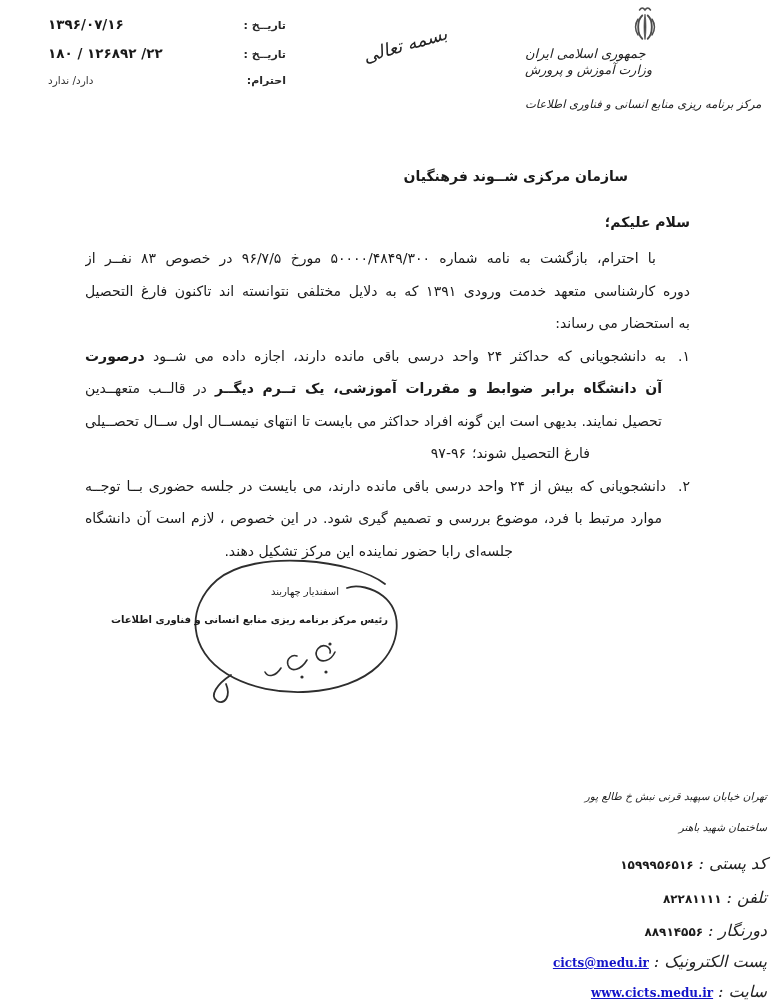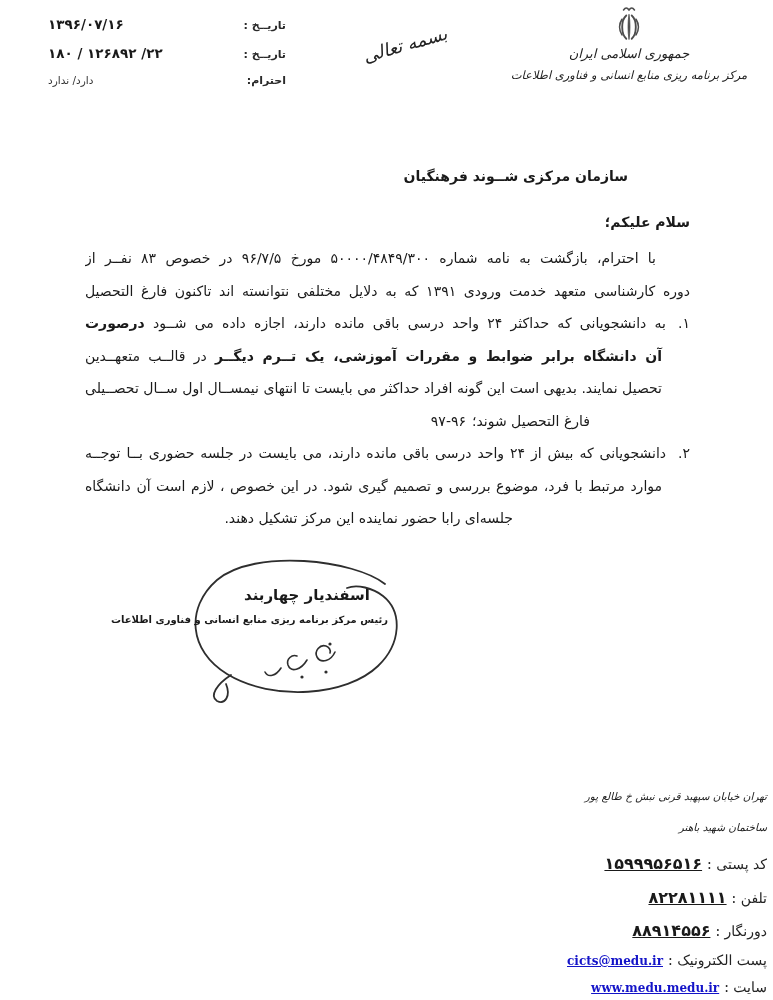--- a/index.html
+++ b/index.html
@@ -14,53 +14,53 @@
   .meta-label{width:58px;font-size:11px;font-weight:bold;letter-spacing:.5px;color:#2a2a2a;flex:0 0 auto;}
   .meta-value{flex:1;text-align:left;font-size:13.5px;font-weight:bold;direction:rtl;white-space:nowrap;}
   .meta-value.small{font-size:10.5px;font-weight:normal;color:#333;}
   
   .bismillah{
     position:absolute;top:34px;left:350px;width:110px;text-align:center;
     font-family:"DejaVu Serif","Liberation Serif",serif;font-style:italic;
     font-size:18px;color:#222;transform:rotate(-16deg);
   }
   
-  .org{position:absolute;top:4px;right:24px;width:240px;text-align:center;direction:rtl;}
+  .org{position:absolute;top:4px;right:8px;width:240px;text-align:left;direction:rtl;}
   .org .emblem{width:28px;height:40px;margin:0 auto;display:block;}
   .org-line{font-family:"DejaVu Serif","Liberation Serif",serif;font-style:italic;color:#222;}
   .org-country{font-size:13px;margin-top:2px;}
   .org-ministry{font-size:12.5px;margin-top:1px;}
-  .org-center{font-size:11.5px;margin-top:7px;white-space:nowrap;}
+  .org-center{font-size:11.5px;margin-top:20px;white-space:nowrap;}
   
   .body{position:absolute;top:168px;right:83px;left:85px;direction:rtl;}
   .recipient{font-size:14px;font-weight:bold;padding-right:62px;height:26px;}
   .salutation{font-size:14px;font-weight:bold;margin-top:20px;height:28px;}
   .bline{font-size:14px;line-height:32.5px;height:32.5px;overflow:hidden;
          text-align:justify;text-align-last:justify;}
   .bline.short{text-align:right;text-align-last:right;}
   .indent1{padding-right:34px;}
   .hang{padding-right:28px;}
   .marker{display:inline-block;margin-left:12px;}
   .b{font-weight:bold;}
   .year{margin-right:6px;}
   .l4{padding-right:100px;}
   .l7{padding-right:177px;}
   
   .sig{position:absolute;top:556px;left:140px;width:300px;height:160px;}
   .sig svg{position:absolute;top:0;left:45px;width:220px;height:150px;}
-  .sig-name{position:absolute;top:30px;left:100px;width:130px;
-            font-size:15px;font-weight:bold;white-space:nowrap;}
+  .sig-name{position:absolute;top:30px;left:100px;width:130px;text-align:center;
+            font-size:10px;font-weight:normal;white-space:nowrap;}
   .sig-title{position:absolute;top:58px;left:8px;width:240px;text-align:center;
              font-size:10px;font-weight:bold;white-space:nowrap;}
   
   .footer{position:absolute;top:790px;right:6px;width:240px;direction:rtl;text-align:center;}
   .f-row{display:flex;justify-content:flex-start;align-items:baseline;direction:rtl;}
-  .f-label{font-family:"DejaVu Serif","Liberation Serif",serif;
-           font-size:14px;color:#222;white-space:nowrap;}
-  .f-value{font-size:16px;font-weight:bold;margin-right:5px;white-space:nowrap;text-decoration:underline;}
+  .f-label{font-family:"DejaVu Serif","Liberation Serif",serif;font-style:italic;
+           font-size:16px;color:#222;white-space:nowrap;}
+  .f-value{font-size:12px;font-weight:bold;margin-right:5px;white-space:nowrap;}
   .addr{font-family:"DejaVu Serif","Liberation Serif",serif;font-style:italic;
         font-size:10.5px;color:#222;white-space:nowrap;}
   .r1{margin-bottom:19px;} .r2{margin-bottom:21px;} .r3{margin-bottom:15px;}
   .r4{margin-bottom:14px;} .r5{margin-bottom:12px;} .r6{margin-bottom:11px;}
   a.link{color:#1414c8;font-weight:bold;font-size:12px;text-decoration:underline;
          direction:ltr;unicode-bidi:embed;margin-right:5px;cursor:pointer;
          font-family:"DejaVu Serif","Liberation Serif",serif;}
 </style>
 </head>
 <body>
@@ -87,29 +87,31 @@
   <div class="org">
     <svg class="emblem" viewBox="0 0 36 50" fill="none" stroke="#4d4d4d" stroke-linecap="round">
       <path d="M11,7 q3.5,-5 7,0 q3.5,-5 7,0" stroke-width="2"></path>
       <path d="M18,13 C16.3,21 16.3,35 18,45 C19.7,35 19.7,21 18,13 Z" fill="#4d4d4d" stroke-width="1"></path>
       <path d="M14.5,14 C7.5,20 7.5,38 14.5,44" stroke-width="2.4"></path>
       <path d="M21.5,14 C28.5,20 28.5,38 21.5,44" stroke-width="2.4"></path>
       <path d="M9,19 C5,25 5,33 9,39" stroke-width="2.2"></path>
       <path d="M27,19 C31,25 31,33 27,39" stroke-width="2.2"></path>
     </svg>
     <div class="org-line org-country">جمهوری اسلامی ایران</div>
+    <div class="org-line org-ministry">وزارت آموزش و پرورش</div>
     <div class="org-line org-center">مرکز برنامه ریزی منابع انسانی و فناوری اطلاعات</div>
   </div>
 
   <div class="body">
     <div class="recipient">سازمان مرکزی شــوند فرهنگیان</div>
     <div class="salutation">سلام علیکم؛</div>
 
     <div class="bline indent1">با احترام، بازگشت به نامه شماره ۵۰۰۰۰/۴۸۴۹/۳۰۰ مورخ ۹۶/۷/۵ در خصوص ۸۳ نفــر از دانشــجویان</div>
     <div class="bline">دوره کارشناسی متعهد خدمت  ورودی ۱۳۹۱ که به دلایل مختلفی نتوانسته اند تاکنون فارغ التحصیل شــوند،</div>
+    <div class="bline short">به استحضار می رساند:</div>
 
     <div class="bline"><span class="marker">۱.</span><span>به دانشجویانی که حداکثر ۲۴ واحد درسی باقی مانده دارند، اجازه داده می شــود </span><span class="b">درصورت موافقت</span></div>
     <div class="bline hang"><span class="b">آن دانشگاه برابر ضوابط و مقررات آموزشی، یک تــرم دیگــر</span><span> در قالــب متعهــدین خــدمت ادامــه</span></div>
     <div class="bline hang">تحصیل نمایند. بدیهی است این گونه افراد حداکثر می بایست تا انتهای نیمســال اول ســال تحصــیلی</div>
     <div class="bline short l4"><span>فارغ التحصیل شوند؛</span><span class="year">۹۶-۹۷</span></div>
 
     <div class="bline"><span class="marker">۲.</span><span>دانشجویانی که بیش از ۲۴ واحد درسی باقی مانده دارند، می بایست در جلسه حضوری بــا توجــه بــه</span></div>
     <div class="bline hang">موارد مرتبط با فرد، موضوع بررسی و تصمیم گیری شود. در این خصوص ، لازم است آن دانشگاه</div>
     <div class="bline short l7">جلسه‌ای رابا حضور نماینده این مرکز تشکیل دهند.</div>
   </div>
@@ -147,17 +149,17 @@
     <div class="f-row r5">
       <span class="f-label">دورنگار :</span>
       <span class="f-value">۸۸۹۱۴۵۵۶</span>
     </div>
     <div class="f-row r6">
       <span class="f-label">پست الکترونیک :</span>
       <a class="link">cicts@medu.ir</a>
     </div>
     <div class="f-row">
       <span class="f-label">سایت :</span>
-      <a class="link">www.medu.medu.ir</a>
+      <a class="link">www.cicts.medu.ir</a>
     </div>
   </div>
 
 </div>
 
 </body></html>

